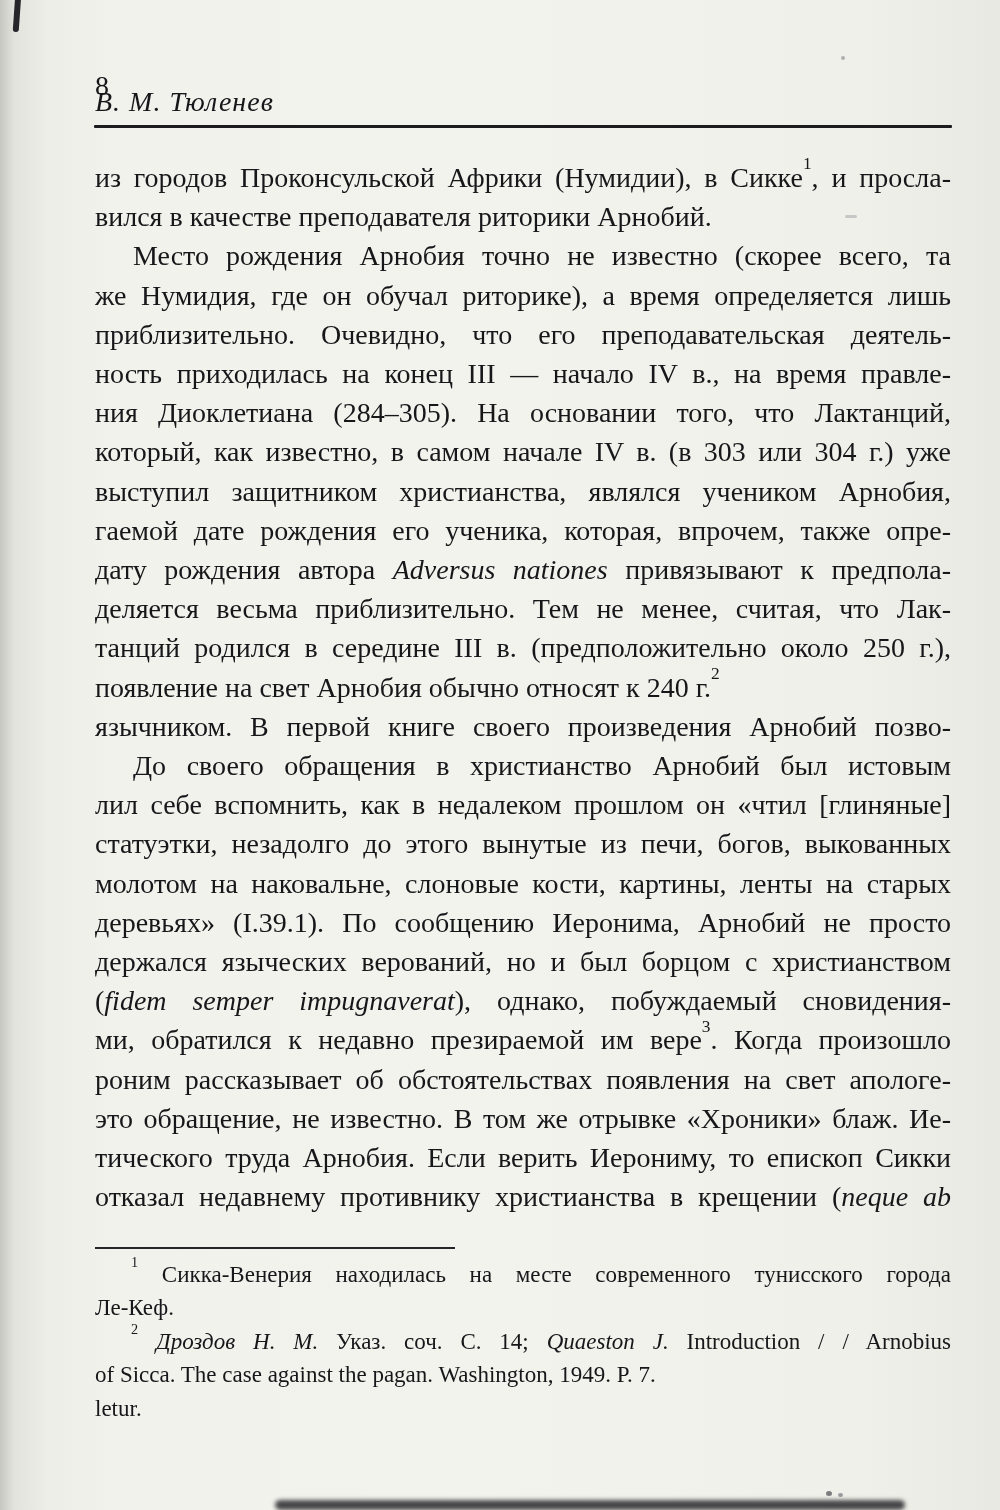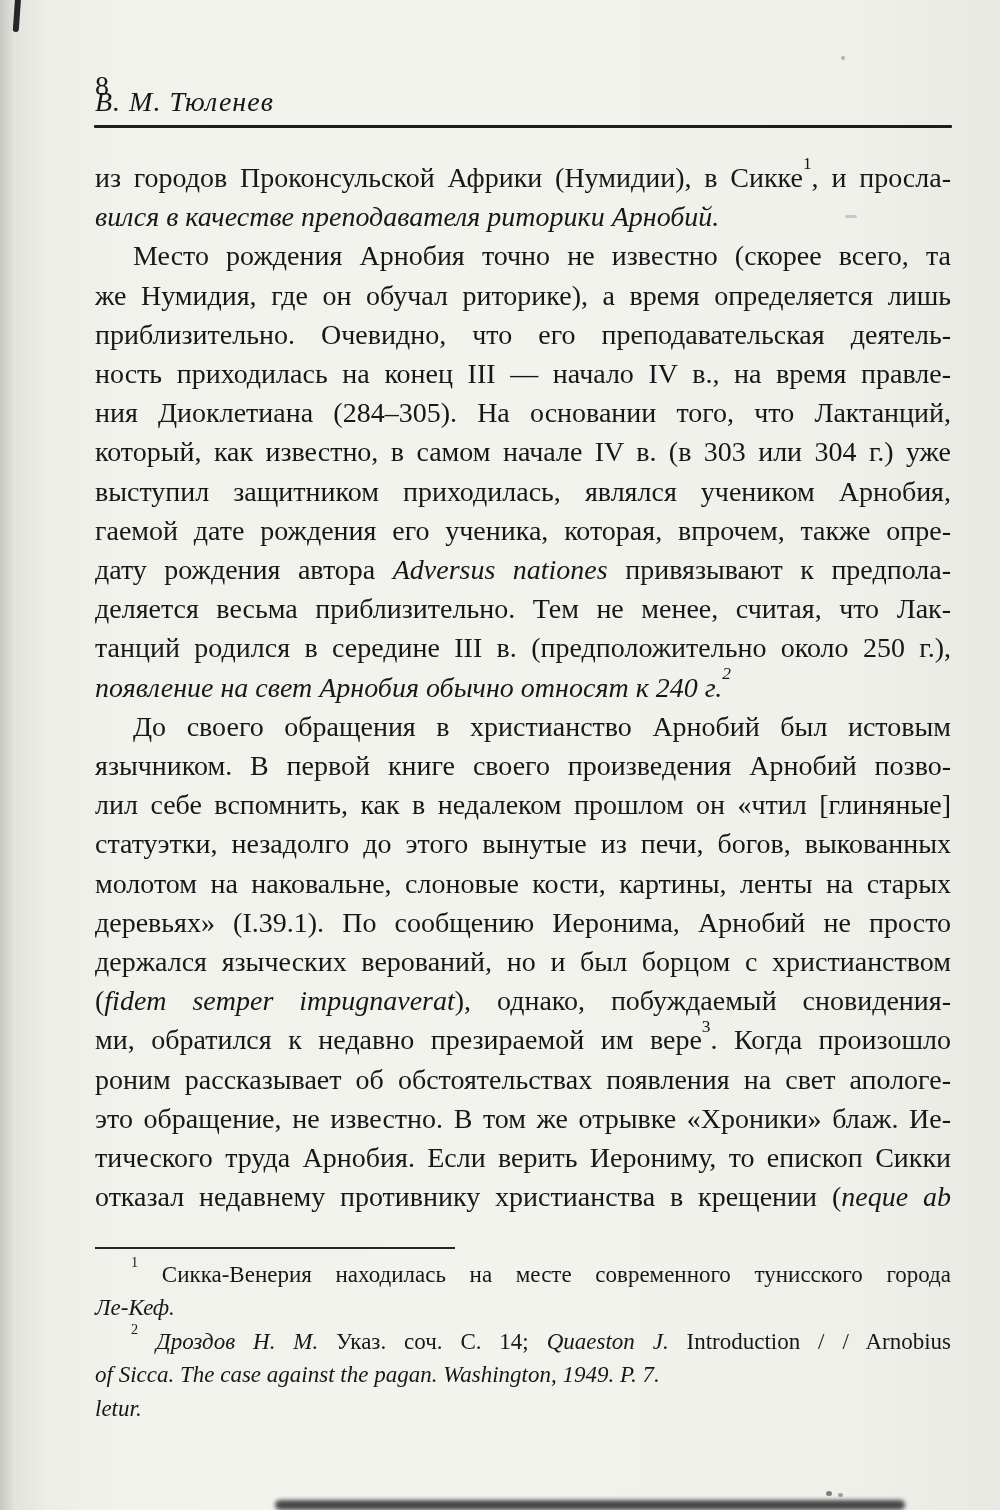--- a/index.html
+++ b/index.html
@@ -32,21 +32,21 @@
   }
   .footnote-rule {
     position: absolute; top: 1247px; left: 95px; width: 360px; height: 2px;
     background: #26262a;
   }
   .footnotes {
     position: absolute; top: 1258px; left: 95px; width: 856px;
     font-size: 23px; line-height: 33.4px;
   }
   .line { text-align: justify; text-align-last: justify; white-space: normal; }
-  .line.last { text-align-last: left; font-style: italic; }
+  .line.last { text-align-last: left; }
   .body-text .line.indent { text-indent: 38px; }
   .footnotes .line.indent { text-indent: 36px; font-family: Liberation Serif, serif; }
   .it { font-style: italic; }
   sup {
     font-size: 0.62em; line-height: 0;
     position: relative; top: -0.42em;
   }
   
   .corner-mark {
     position: absolute; left: 14px; top: -6px; width: 6px; height: 38px;
@@ -79,30 +79,30 @@
       <div class="line"><span>из городов Проконсульской Африки (Нумидии), в Сикке</span><sup>1</sup><span>, и просла-</span></div>
       <div class="line last"><span>вился в качестве преподавателя риторики Арнобий.</span></div>
     </div>
     <div>
       <div class="line indent"><span>Место рождения Арнобия точно не известно (скорее всего, та</span></div>
       <div class="line"><span>же Нумидия, где он обучал риторике), а время определяется лишь</span></div>
       <div class="line"><span>приблизительно. Очевидно, что его преподавательская деятель-</span></div>
       <div class="line"><span>ность приходилась на конец III — начало IV в., на время правле-</span></div>
       <div class="line"><span>ния Диоклетиана (284–305). На основании того, что Лактанций,</span></div>
       <div class="line"><span>который, как известно, в самом начале IV в. (в 303 или 304 г.) уже</span></div>
-      <div class="line"><span>выступил защитником приходилась, являлся учеником Арнобия,</span></div>
+      <div class="line"><span>выступил защитником христианства, являлся учеником Арнобия,</span></div>
       <div class="line"><span>гаемой дате рождения его ученика, которая, впрочем, также опре-</span></div>
       <div class="line"><span>дату рождения автора </span><span class="it">Adversus nationes</span><span> привязывают к предпола-</span></div>
       <div class="line"><span>деляется весьма приблизительно. Тем не менее, считая, что Лак-</span></div>
       <div class="line"><span>танций родился в середине III в. (предположительно около 250 г.),</span></div>
       <div class="line last"><span>появление на свет Арнобия обычно относят к 240 г.</span><sup>2</sup></div>
     </div>
     <div>
+      <div class="line"><span>язычником. В первой книге своего произведения Арнобий позво-</span></div>
       <div class="line indent"><span>До своего обращения в христианство Арнобий был истовым</span></div>
-      <div class="line"><span>язычником. В первой книге своего произведения Арнобий позво-</span></div>
       <div class="line"><span>лил себе вспомнить, как в недалеком прошлом он «чтил [глиняные]</span></div>
       <div class="line"><span>статуэтки, незадолго до этого вынутые из печи, богов, выкованных</span></div>
       <div class="line"><span>молотом на наковальне, слоновые кости, картины, ленты на старых</span></div>
       <div class="line"><span>деревьях» (I.39.1). По сообщению Иеронима, Арнобий не просто</span></div>
       <div class="line"><span>держался языческих верований, но и был борцом с христианством</span></div>
       <div class="line"><span>(</span><span class="it">fidem semper impugnaverat</span><span>), однако, побуждаемый сновидения-</span></div>
       <div class="line"><span>ми, обратился к недавно презираемой им вере</span><sup>3</sup><span>. Когда произошло</span></div>
       <div class="line"><span>роним рассказывает об обстоятельствах появления на свет апологе-</span></div>
       <div class="line"><span>это обращение, не известно. В том же отрывке «Хроники» блаж. Ие-</span></div>
       <div class="line"><span>тического труда Арнобия. Если верить Иерониму, то епископ Сикки</span></div>

